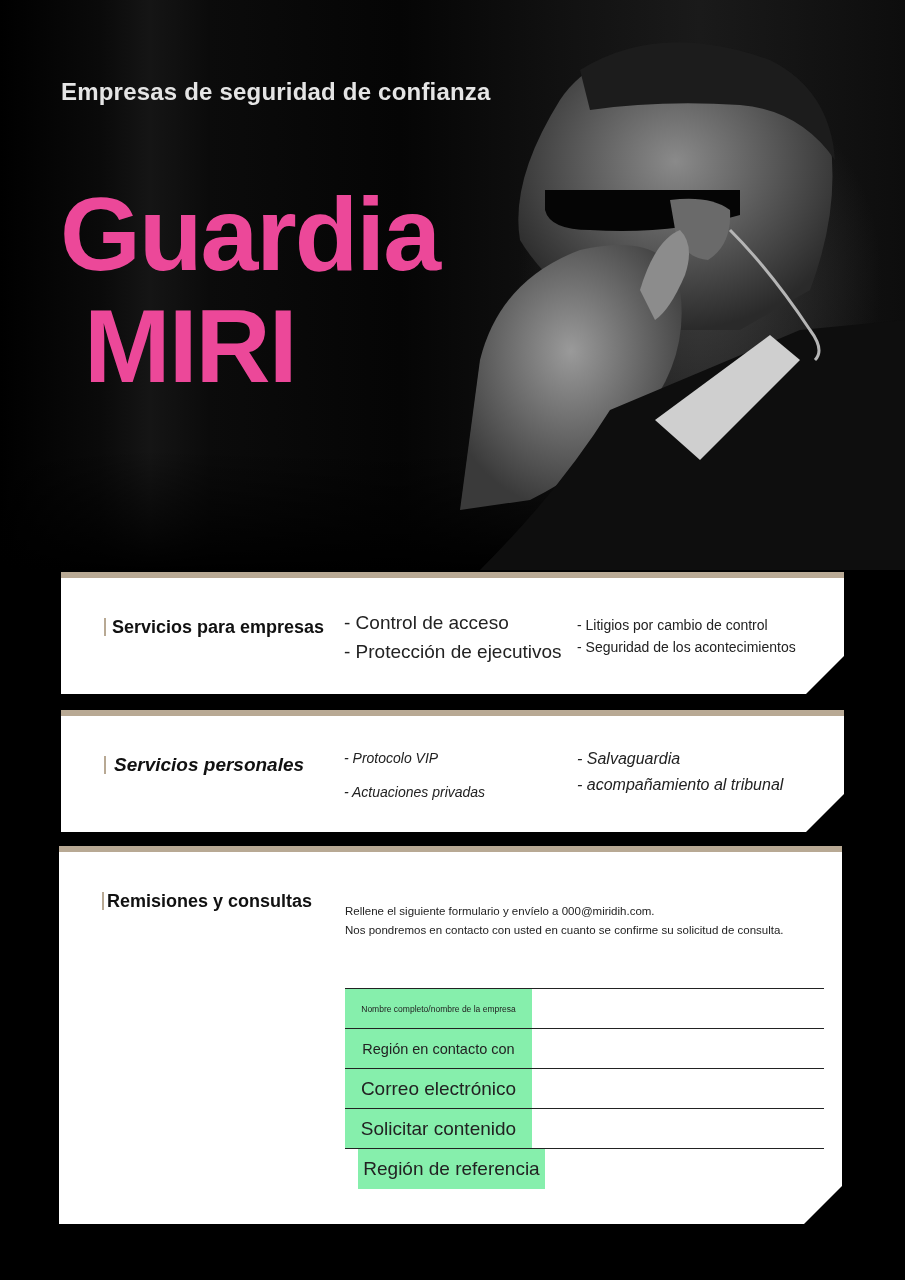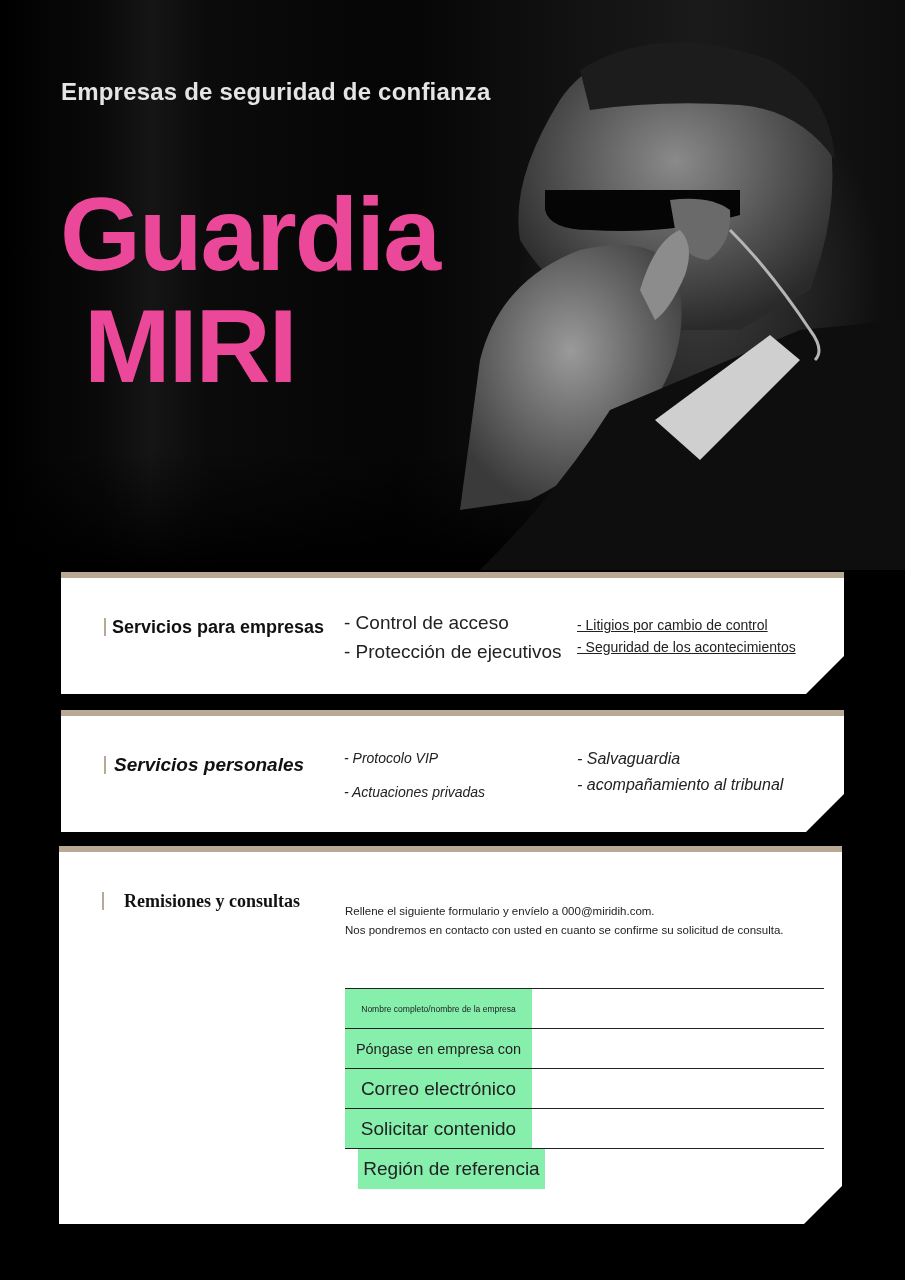--- a/index.html
+++ b/index.html
@@ -37,26 +37,26 @@
   .card1 { top: 572px; height: 122px; }
   .card2 { top: 710px; height: 122px; font-style: italic; }
   .card3 { top: 846px; left: 59px; width: 783px; height: 378px; }
 
   .card-heading {
     position: absolute; left: 43px; font-size: 18px; font-weight: bold; color: #111;
     padding-left: 6px; border-left: 2px solid #b8a994; line-height: 18px;
   }
   .card1 .card-heading { top: 40px; }
   .card2 .card-heading { top: 40px; font-size: 19px; padding-left: 8px; }
-  .card3 .card-heading { top: 40px; padding-left: 20px; font-family: Liberation Serif, serif; }
+  .card3 .card-heading { top: 40px; padding-left: 3px; }
 
   .col-main { position: absolute; left: 283px; font-size: 19px; color: #222; }
   .col-side { position: absolute; left: 516px; font-size: 14px; color: #222; }
   .card1 .col-main { top: 30px; line-height: 29px; }
-  .card1 .col-side { top: 36px; line-height: 22px; text-decoration: underline; }
+  .card1 .col-side { top: 36px; line-height: 22px; }
   .card2 .col-main { top: 25px; line-height: 34px; font-size: 14px; }
   .card2 .col-side { top: 30px; line-height: 26px; font-size: 16px; }
 
   .intro { position: absolute; left: 286px; top: 50px; font-size: 11.5px; line-height: 19px; color: #222; }
 
   .form-table { position: absolute; left: 286px; top: 136px; width: 479px; border-top: 1px solid #222; }
   .form-row { display: flex; height: 40px; border-bottom: 1px solid #222; }
   .form-row:last-child { border-bottom: none; margin-left: 13px; }
   .form-label {
     width: 187px; background: #86efac; display: flex; align-items: center; justify-content: center;
@@ -129,21 +129,21 @@
   <div class="intro">
     <div>Rellene el siguiente formulario y envíelo a 000@miridih.com.</div>
     <div>Nos pondremos en contacto con usted en cuanto se confirme su solicitud de consulta.</div>
   </div>
   <div class="form-table">
     <div class="form-row">
       <label class="form-label fs-xs">Nombre completo/nombre de la empresa</label>
       <input class="form-input" value="" style="">
     </div>
     <div class="form-row">
-      <label class="form-label fs-s">Póngase en empresa con</label>
+      <label class="form-label fs-s">Región en contacto con</label>
       <input class="form-input" value="" style="">
     </div>
     <div class="form-row">
       <label class="form-label fs-m">Correo electrónico</label>
       <input class="form-input" value="" style="">
     </div>
     <div class="form-row">
       <label class="form-label fs-m">Solicitar contenido</label>
       <input class="form-input" value="" style="">
     </div>

